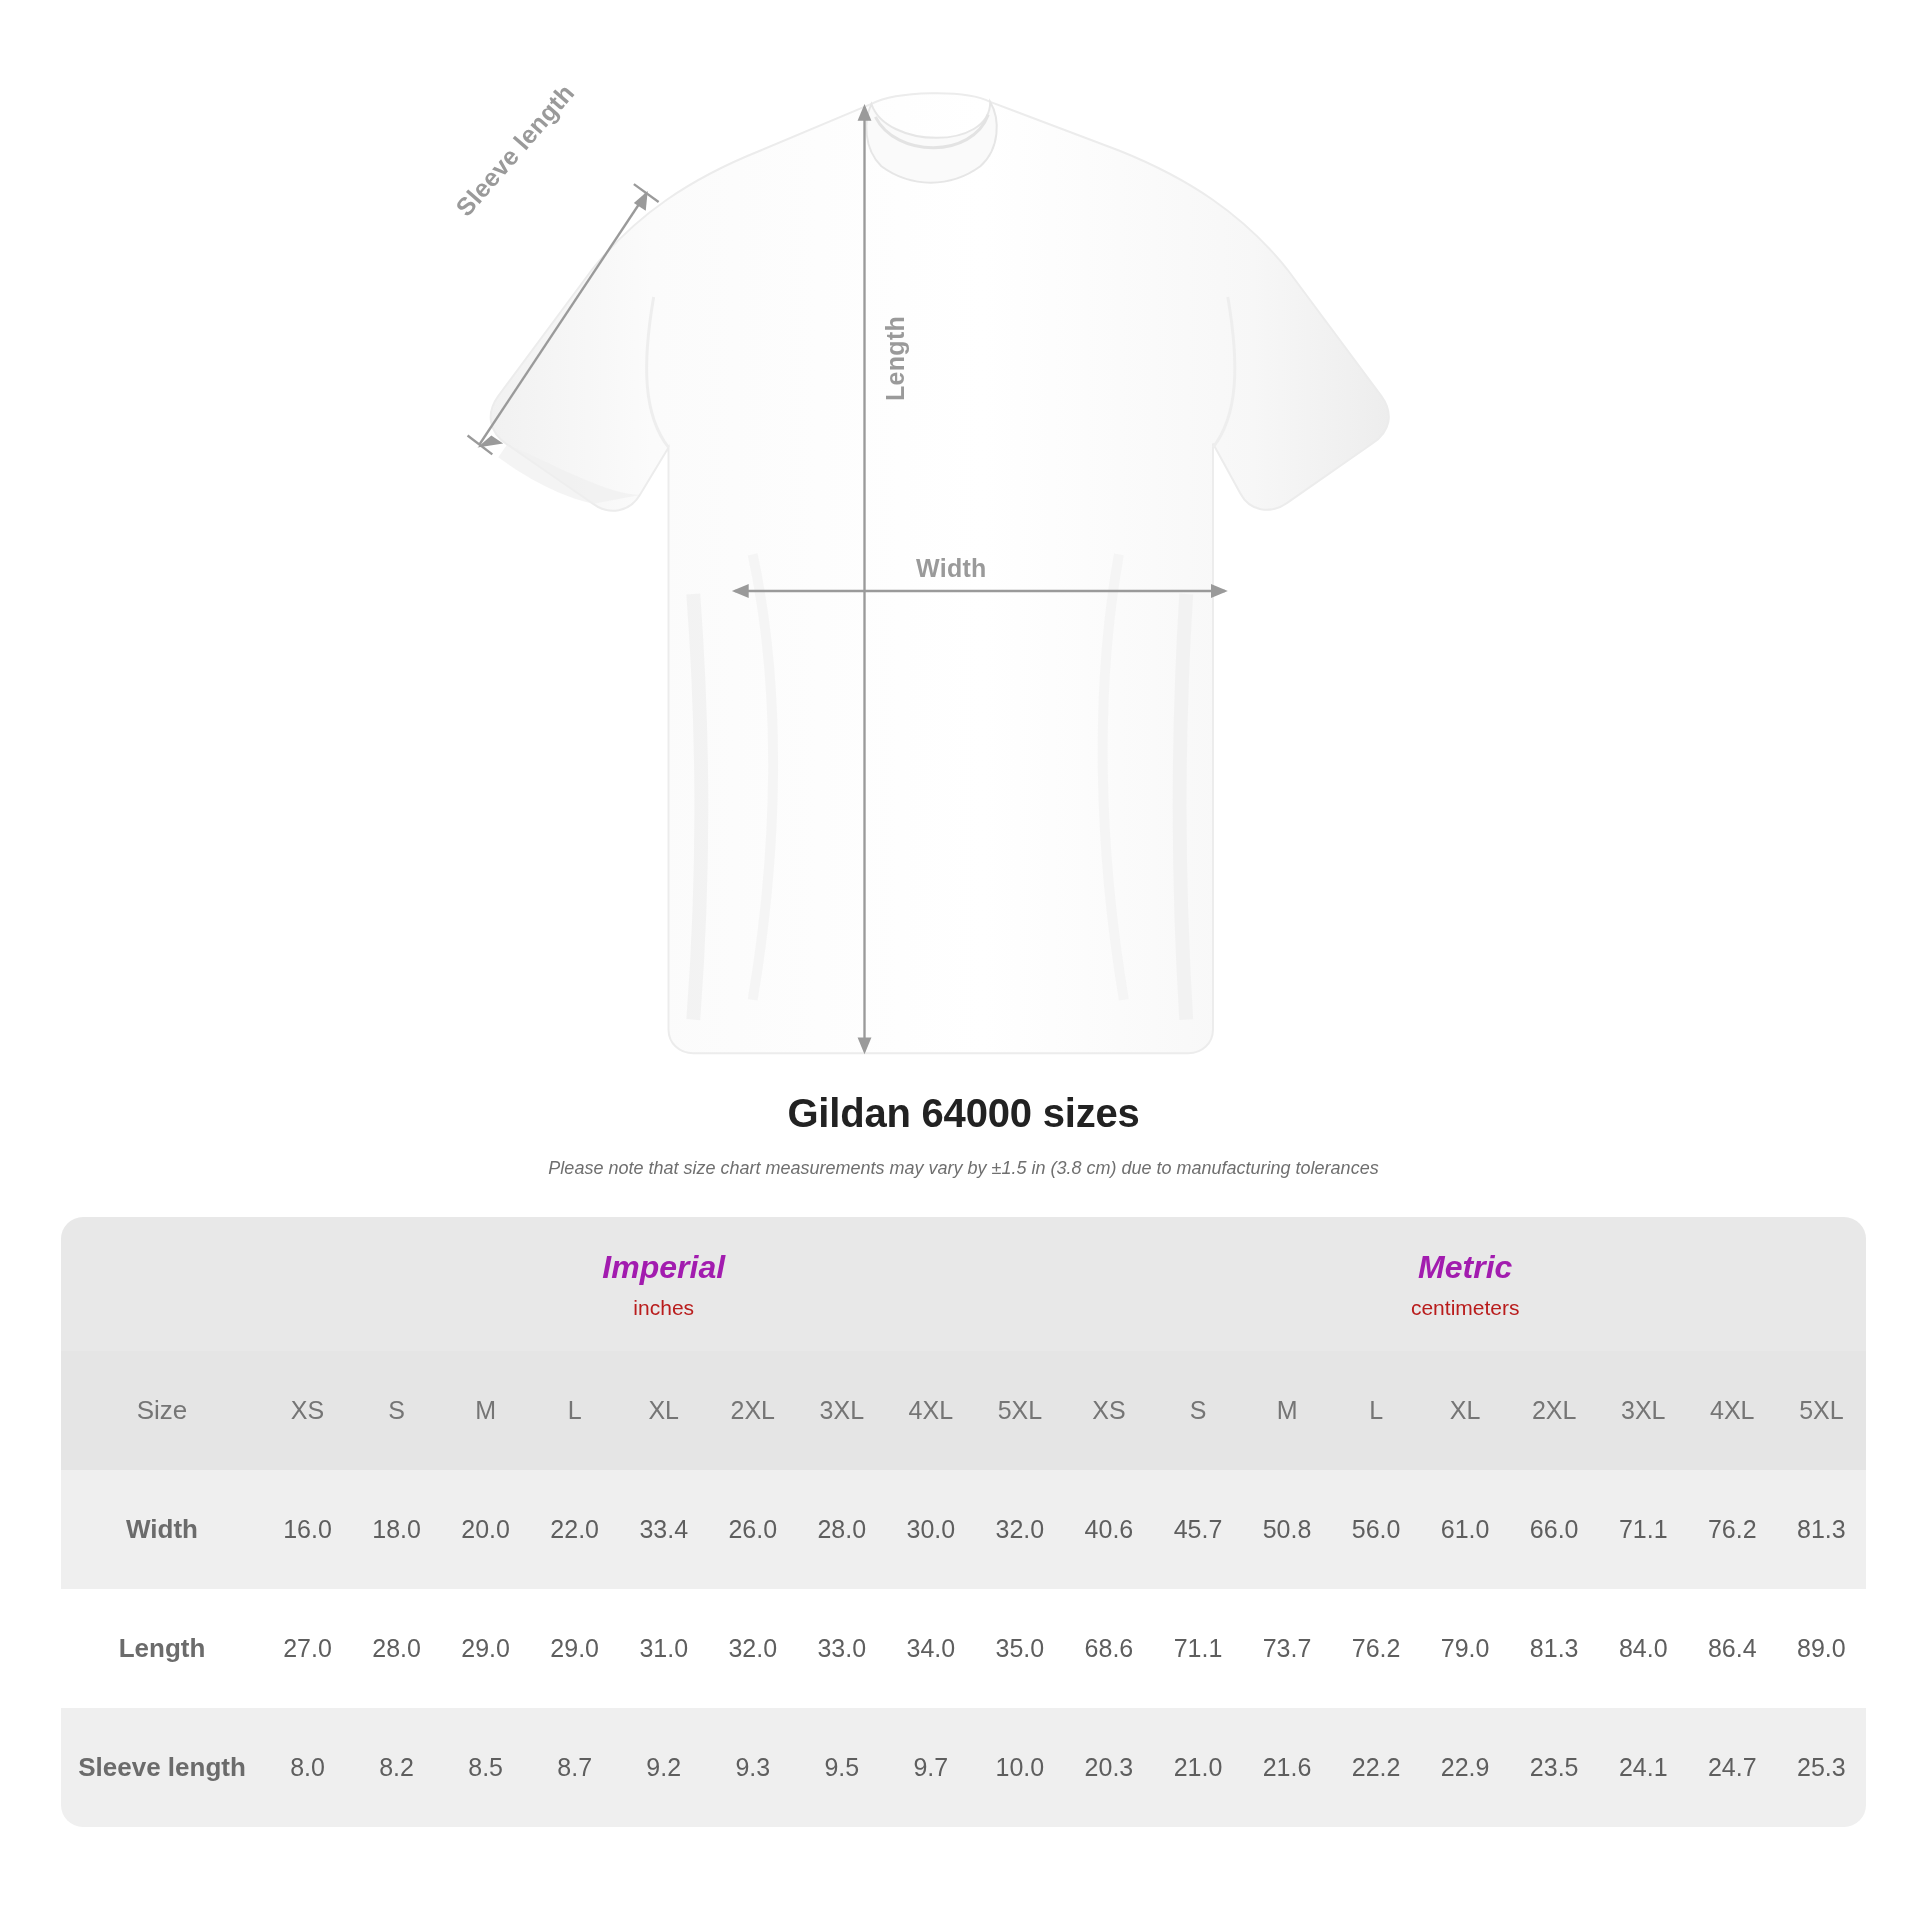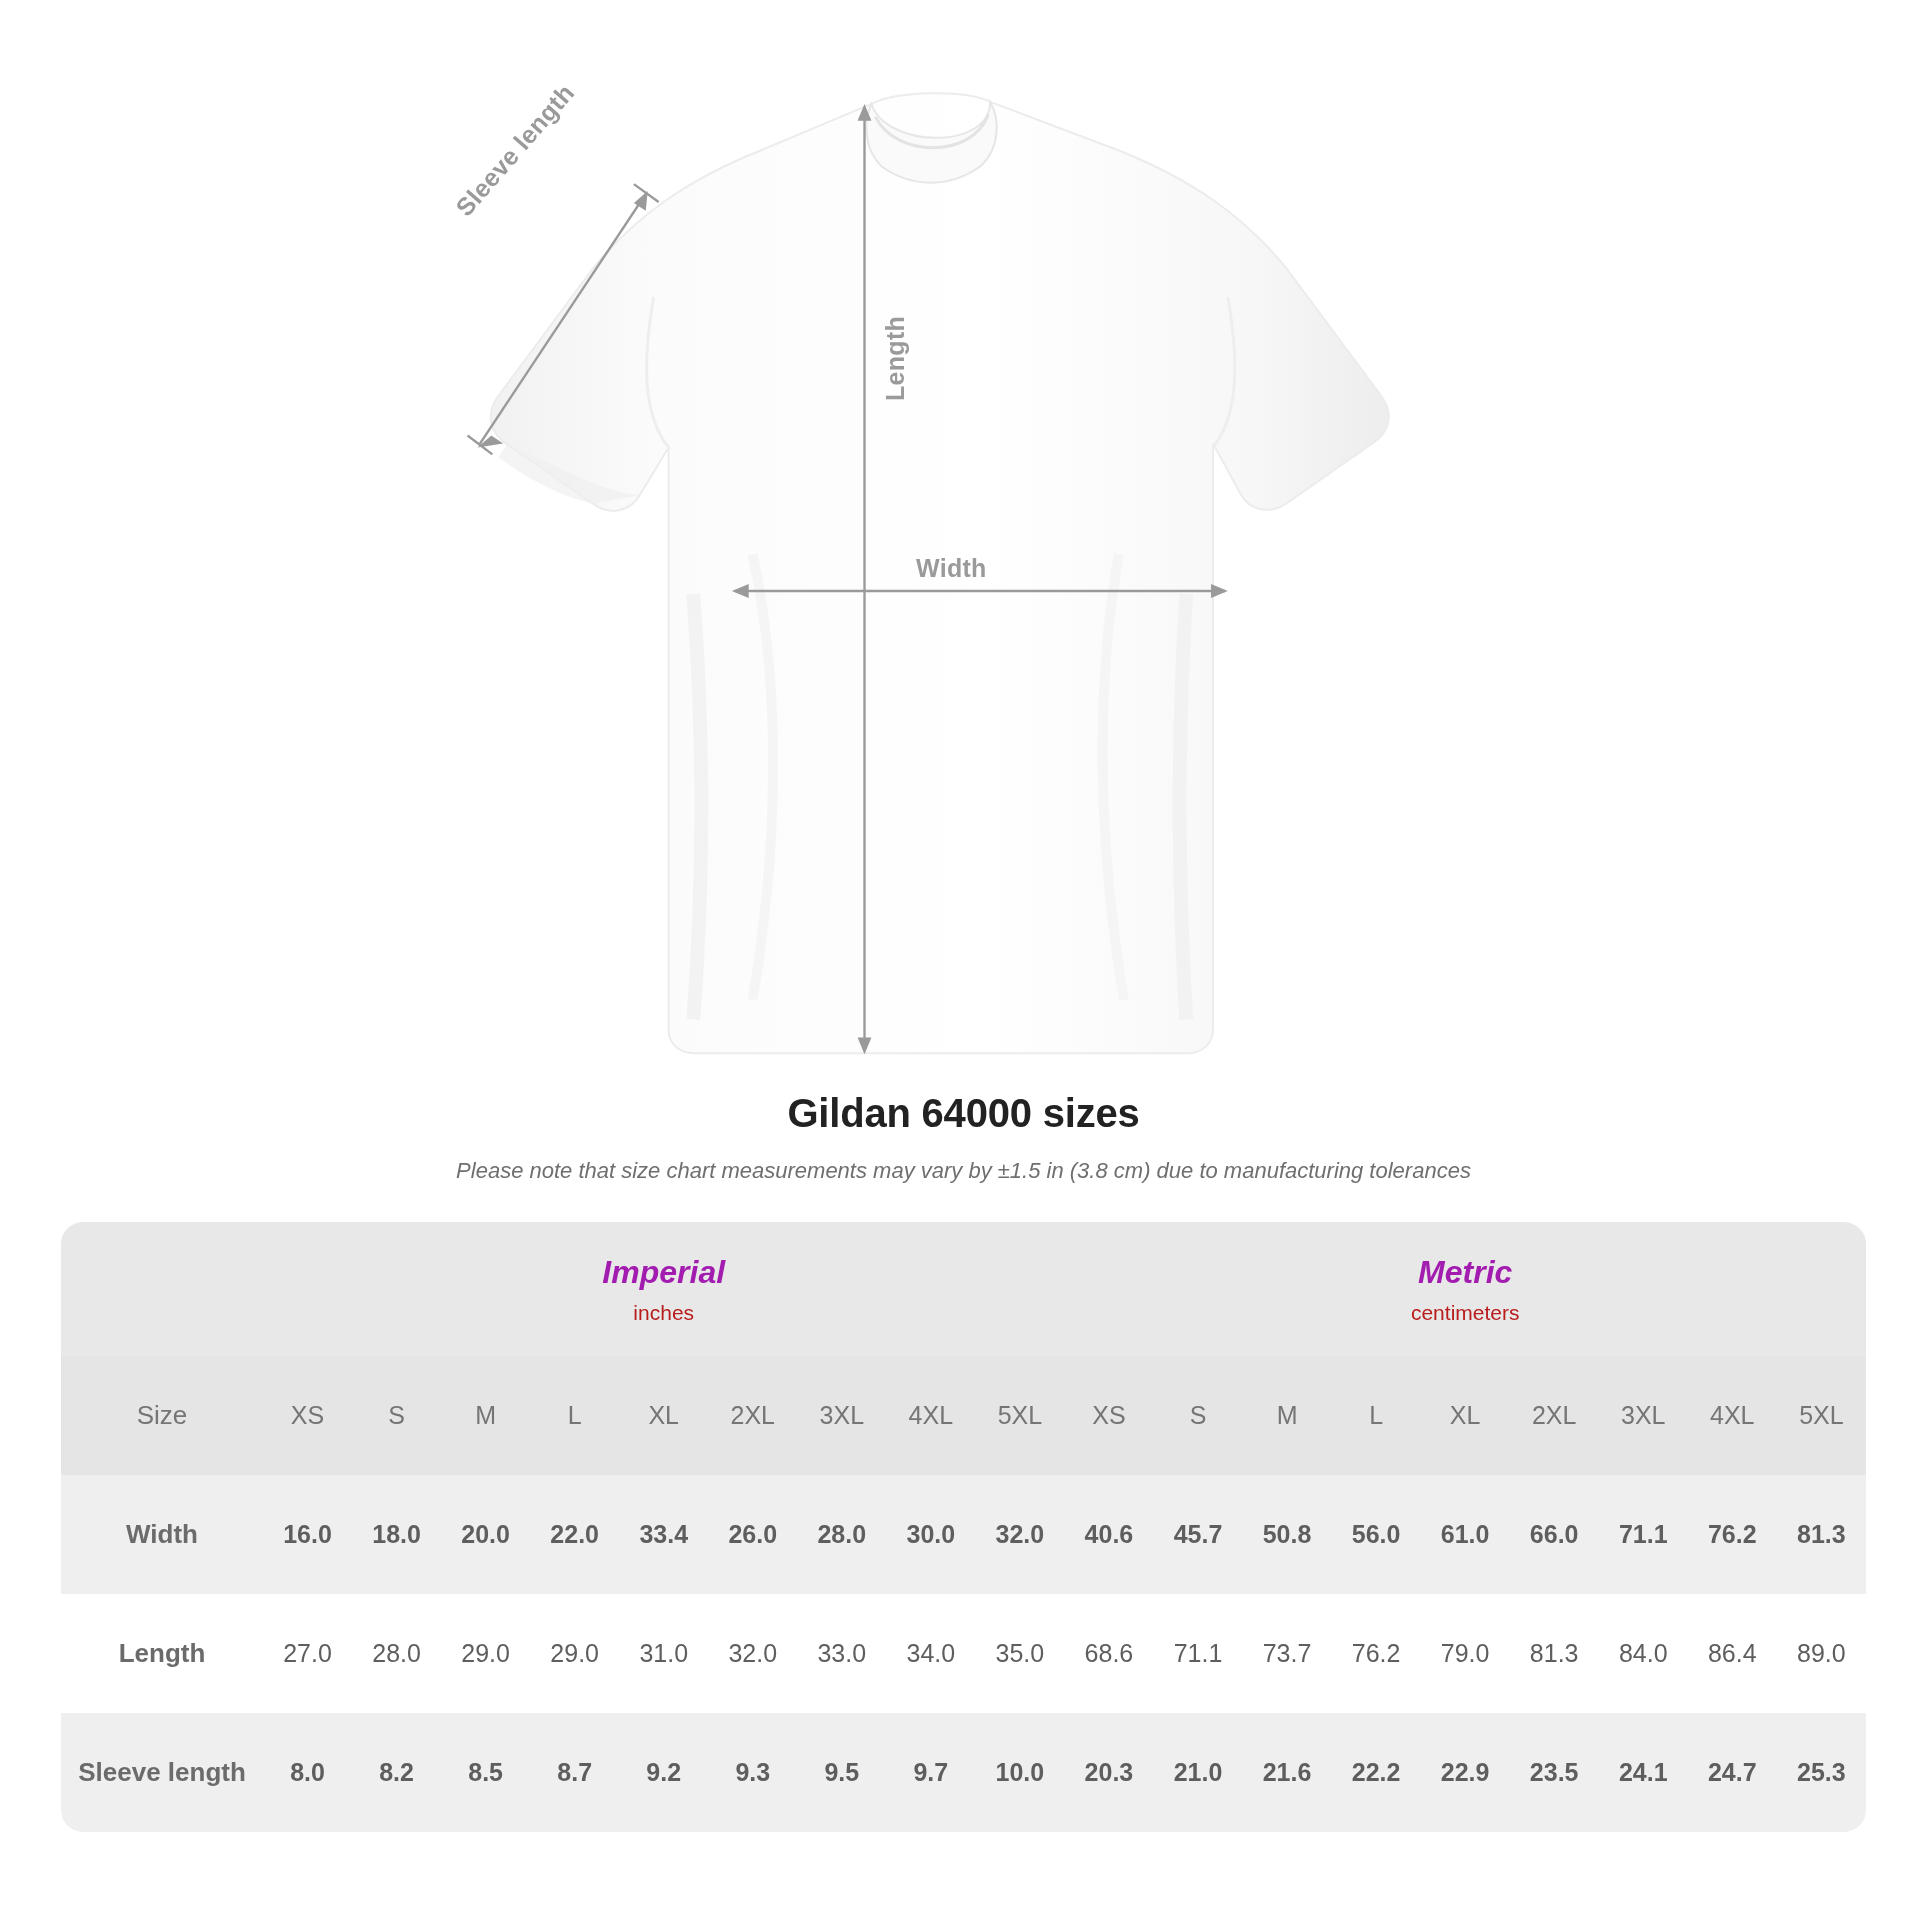--- a/index.html
+++ b/index.html
@@ -64,21 +64,21 @@
     margin-top: 12px;
   }
   .chart-title {
     font-size: 40px;
     font-weight: bold;
     color: #222222;
     letter-spacing: -0.2px;
   }
   .chart-note {
     margin-top: 22px;
-    font-size: 22px;
+    font-size: 18px;
     font-style: italic;
     color: #6f6f6f;
   }
 
   
   .table-wrap {
     margin: 38px 61px 0 61px;
     border-radius: 22px;
     overflow: hidden;
   }
@@ -122,21 +122,20 @@
     font-size: 26px;
   }
 
   .data-row td {
     height: 117px;
     font-size: 25px;
     color: #5e5e5e;
   }
   .data-row.alt td {
     background: #efefef;
-    font-weight: bold;
   }
   .data-row.plain td {
     background: #ffffff;
   }
   .data-row td.rowhead {
     font-weight: bold;
     font-size: 26px;
     color: #6b6b6b;
   }
 

